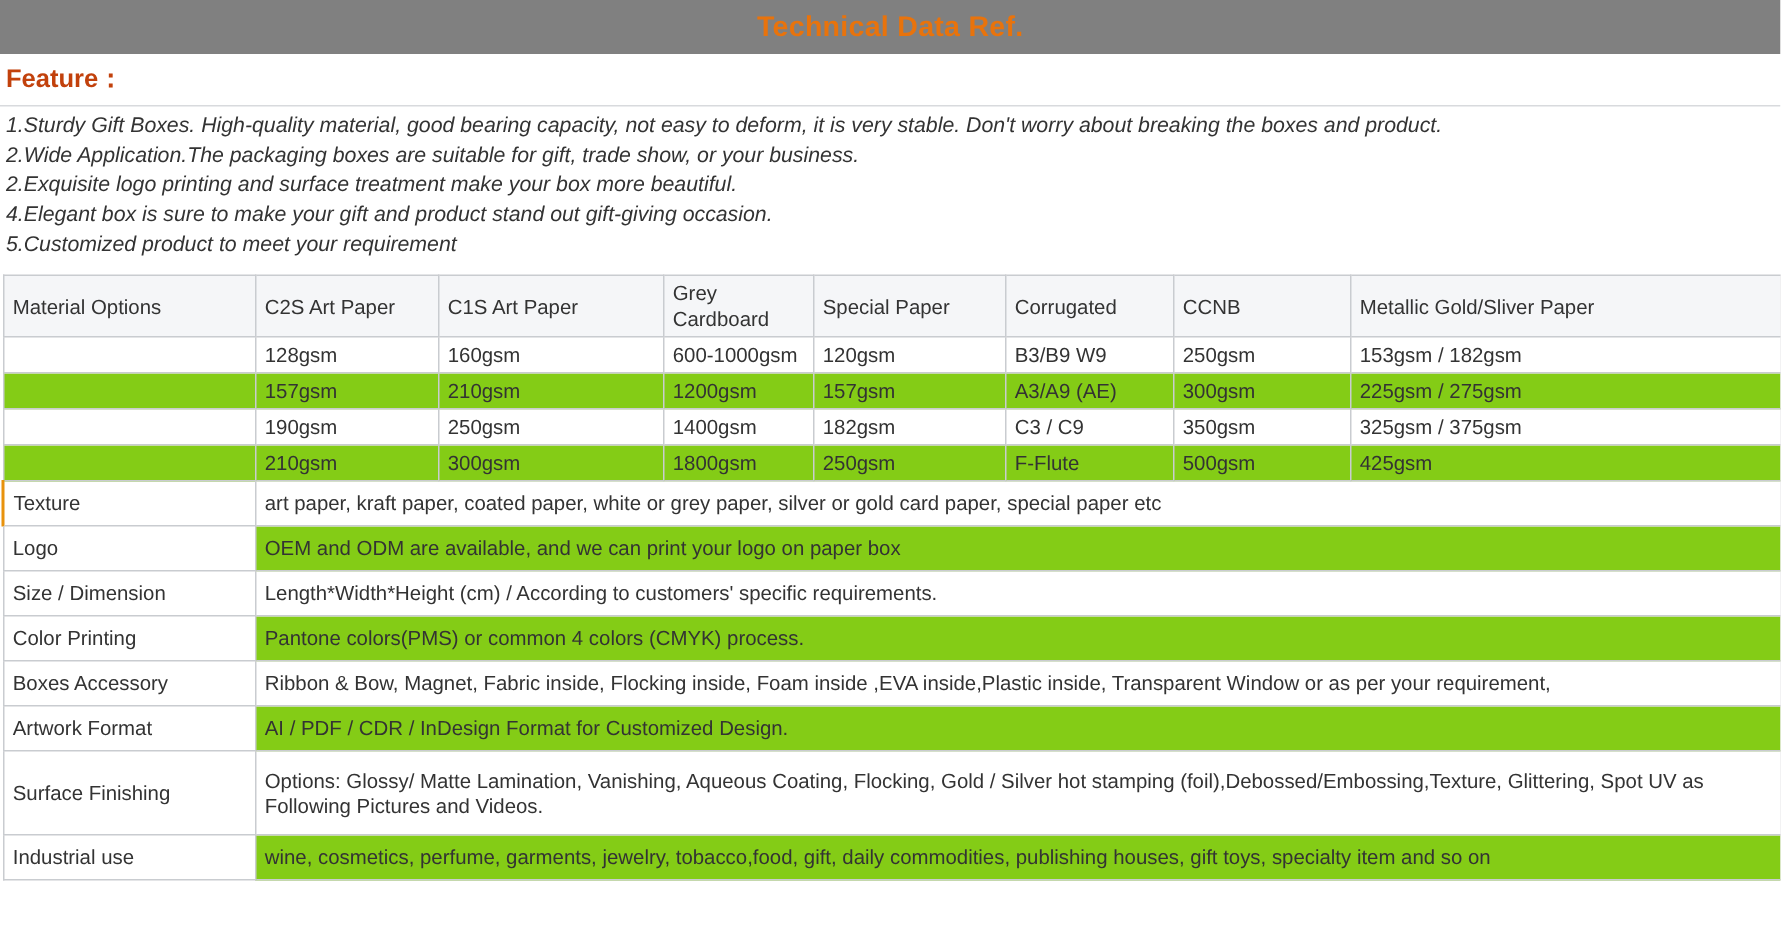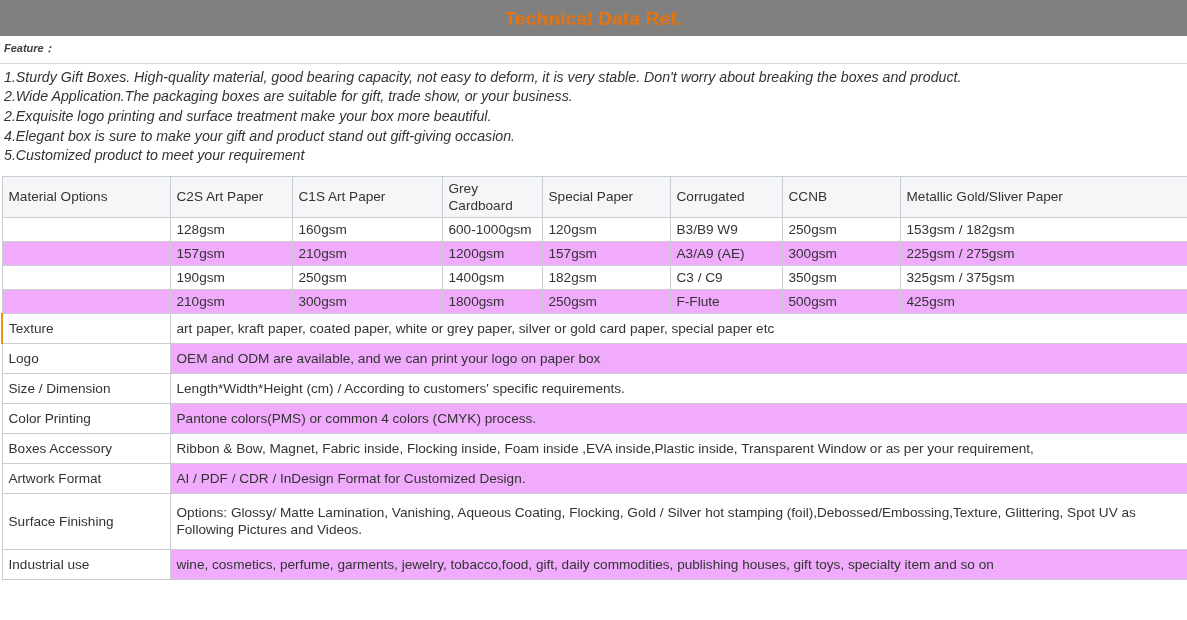--- a/index.html
+++ b/index.html
@@ -33,25 +33,24 @@
     letter-spacing: 0.2px;
     line-height: 1;
   }
 
   
   .feature-block {
     border-bottom: 1px solid #d8dadd;
     padding: 6px 4px 7px 4px;
   }
   .feature-heading {
-    font-size: 11px;
-    font-weight: bold;
-    color: #404040;
+    font-size: 17px;
+    font-weight: bold;
+    color: #c2410c;
     line-height: 1.25;
-    font-style: italic;
   }
 
   
   .feature-list {
     padding: 4px 4px 6px 4px;
     font-style: italic;
   }
   .feature-line {
     font-size: 14.2px;
     color: #333333;
@@ -70,21 +69,21 @@
   table.spec td, table.spec th {
     border: 1px solid #c9ccd0;
     padding: 3px 6px;
     font-size: 13.6px;
     color: #333333;
     vertical-align: middle;
     text-align: left;
     font-weight: normal;
     line-height: 17px;
   }
-  .row-alt > td { background: #f0abfc; }
+  .row-alt > td { background: #84cc16; }
   .row-plain > td { background: #ffffff; }
 
   th.hdr {
     background: #f5f6f8;
     font-weight: bold;
     color: #111111;
     font-size: 13.8px;
     height: 40px;
     vertical-align: middle;
   }

